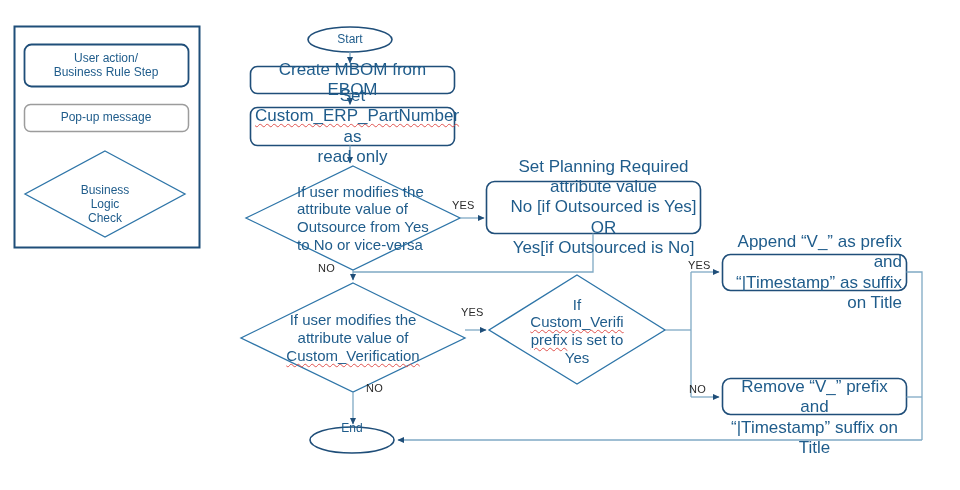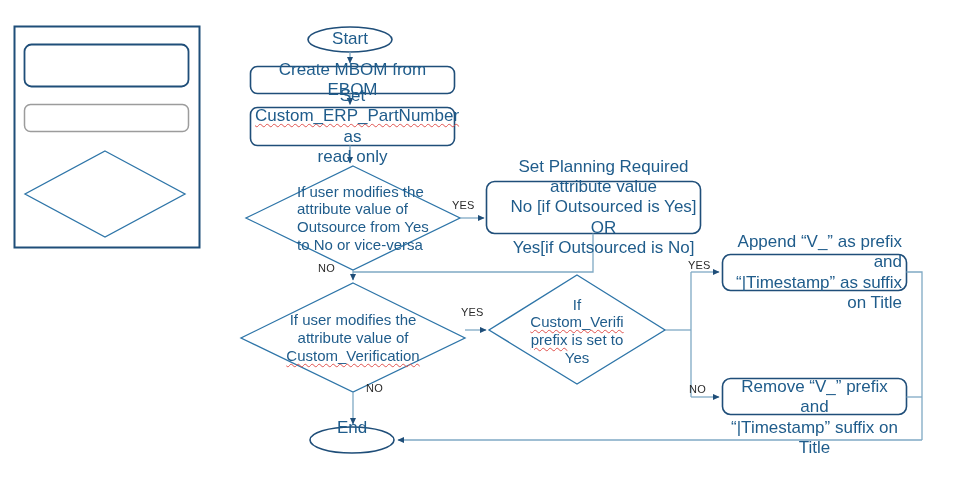--- a/index.html
+++ b/index.html
@@ -13,21 +13,21 @@
   svg.layer{position:absolute;left:0;top:0;width:960px;height:490px;pointer-events:none;}
 
   
   .node{
     position:absolute;display:flex;align-items:center;justify-content:center;
     text-align:center;line-height:1.18;color:#1f5c8b;
     -webkit-font-smoothing:antialiased;
   }
   .node .txt{display:block;width:100%;padding:0 4px;box-sizing:border-box;}
 
-  .fsz-terminal{font-size:17px;}
+  .fsz-terminal{font-size:12px;}
   .fsz-proc{font-size:17px;}
   .fsz-dec{font-size:15px;}
   .fsz-legend{font-size:12px;}
 
   
   .conn-label{
     position:absolute;font-size:11px;color:#2a2a2a;
     font-family:"Liberation Sans","DejaVu Sans",sans-serif;
     letter-spacing:.2px;white-space:nowrap;
   }
@@ -110,20 +110,38 @@
       <path d="M691,397 L719,397" marker-end="url(#arrDark)"></path>
 
       <path d="M906.5,272 L922,272 L922,440"></path>
 
       <path d="M906.5,397 L922,397"></path>
 
       <path d="M922,440 L398,440" marker-end="url(#arrDark)"></path>
     </g>
   </svg>
 
+  <div id="legend-panel">
+    <div class="node fsz-legend" style="left:10px;top:18px;width:164px;height:42px;">
+      <span class="txt">
+        <span>User action/</span><br>
+        <span>Business Rule Step</span>
+      </span>
+    </div>
+    <div class="node fsz-legend" style="left:10px;top:78px;width:164px;height:27px;">
+      <span class="txt">Pop-up message</span>
+    </div>
+    <div class="node fsz-legend" style="left:31px;top:141px;width:120px;height:74px;">
+      <span class="txt">
+        <span>Business</span><br>
+        <span>Logic</span><br>
+        <span>Check</span>
+      </span>
+    </div>
+  </div>
 
   <div class="node fsz-terminal" style="left:308px;top:27px;width:84px;height:25px;">
     <span class="txt">Start</span>
   </div>
 
   <div class="node fsz-proc" style="left:251px;top:67px;width:203px;height:26px;">
     <span class="txt">Create MBOM from EBOM</span>
   </div>
 
   <div class="node fsz-proc" style="left:251px;top:108px;width:203px;height:37px;">

